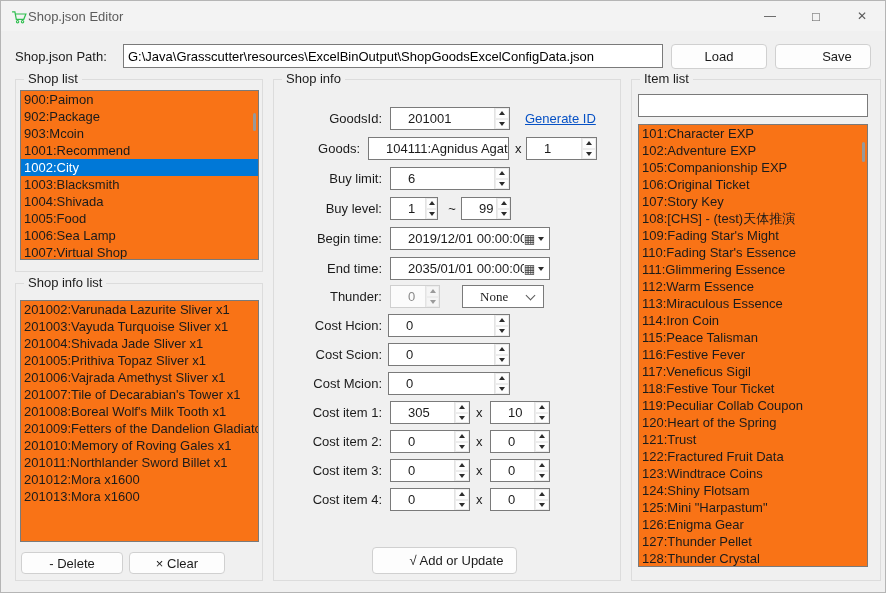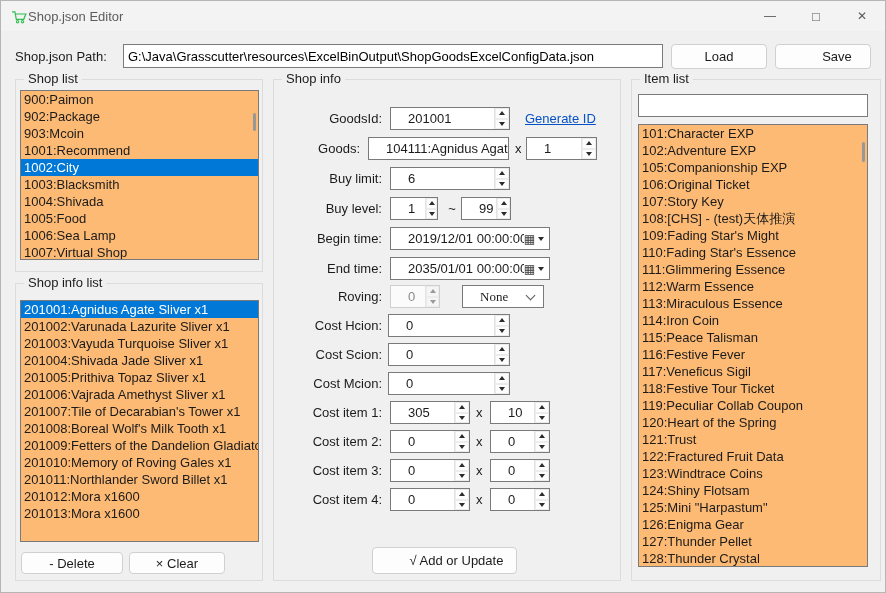--- a/index.html
+++ b/index.html
@@ -35,21 +35,21 @@
   
   .groupbox { position:absolute; border:1px solid #dcdcdc; }
   .gb-title { position:absolute; top:-8px; left:8px; background:#f0f0f0; padding:0 4px;
     font-size:13px; color:#1b1b1b; line-height:14px; }
   .gb-shop-list { left:14px; top:78px; width:248px; height:193px; }
   .gb-shop-info-list { left:14px; top:282px; width:248px; height:298px; }
   .gb-shop-info { left:272px; top:78px; width:348px; height:502px; }
   .gb-item-list { left:630px; top:78px; width:250px; height:502px; }
 
   
-  .listbox { position:absolute; background:#fdba74; border:1px solid #7a7a7a; overflow:hidden; }
+  .listbox { position:absolute; background:#f97316; border:1px solid #7a7a7a; overflow:hidden; }
   .li { height:17px; line-height:17px; font-size:13px; padding-left:3px;
     white-space:nowrap; overflow:hidden; }
   .li.selected { background:#0078d7; color:#fff; }
   .sb-thumb { position:absolute; right:2px; width:3px; background:#989898; border-radius:2px; }
 
   
   .row { position:absolute; left:0; width:100%; height:23px; }
   .lbl { position:absolute; top:4px; font-size:13px; text-align:right; white-space:nowrap; }
   .field, .spin, .combo, .datepick { position:absolute; top:0; height:23px; background:#fff;
     border:1px solid #7a7a7a; display:flex; align-items:center; font-size:13px; }
@@ -123,21 +123,20 @@
         <div class="li">1005:Food</div>
         <div class="li">1006:Sea Lamp</div>
         <div class="li">1007:Virtual Shop</div>
       </div>
   </div>
 
   <div class="groupbox gb-shop-info-list">
     <span class="gb-title">Shop info list</span>
     <div class="listbox" style="left:4px; top:16px; width:239px; height:242px;">
 
-    <div class="li selected">201001:Agnidus Agate Sliver x1</div>
         <div class="li">201002:Varunada Lazurite Sliver x1</div>
         <div class="li">201003:Vayuda Turquoise Sliver x1</div>
         <div class="li">201004:Shivada Jade Sliver x1</div>
         <div class="li">201005:Prithiva Topaz Sliver x1</div>
         <div class="li">201006:Vajrada Amethyst Sliver x1</div>
         <div class="li">201007:Tile of Decarabian's Tower x1</div>
         <div class="li">201008:Boreal Wolf's Milk Tooth x1</div>
         <div class="li">201009:Fetters of the Dandelion Gladiato</div>
         <div class="li">201010:Memory of Roving Gales x1</div>
         <div class="li">201011:Northlander Sword Billet x1</div>
@@ -240,21 +239,21 @@
     <div class="row" style="top:177px;">
       <span class="lbl" style="left:0; width:108px;">End time:</span>
       <div class="datepick" style="left:116px; width:160px;">
         <span class="val">2035/01/01 00:00:00</span>
         <span class="cal">▦</span>
         <i class="tri-dn"></i>
       </div>
     </div>
 
     <div class="row" style="top:205px;">
-      <span class="lbl" style="left:0; width:108px;">Roving:</span>
+      <span class="lbl" style="left:0; width:108px;">Thunder:</span>
       <div class="spin disabled" style="left:116px; width:50px;">
         <span class="val">0</span>
         <span class="spin-btns">
             <span class="sbtn">
               <i class="tri-up"></i>
             </span>
             <span class="sbtn">
               <i class="tri-dn"></i>
             </span>
           </span>

